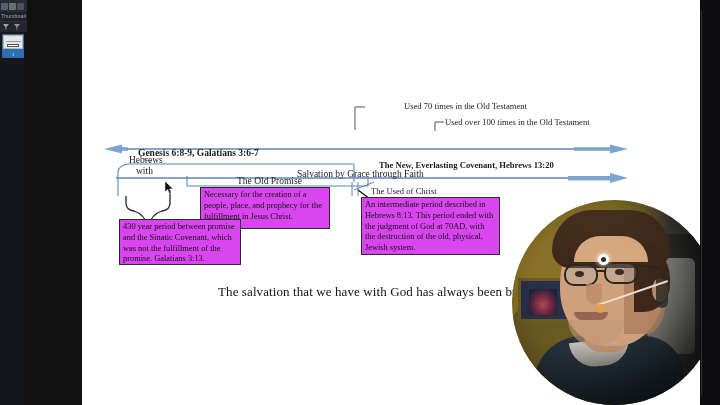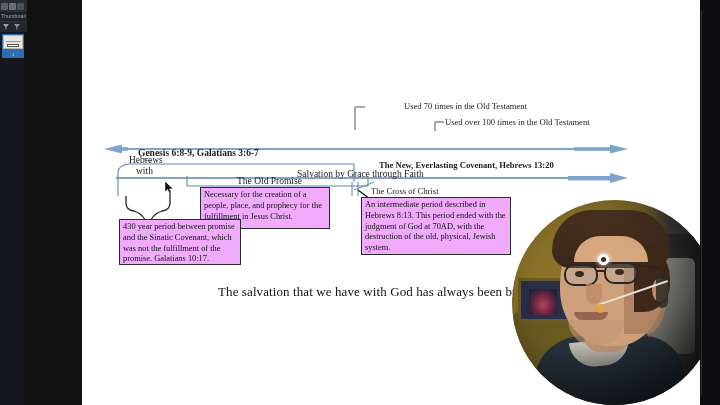--- a/index.html
+++ b/index.html
@@ -40,21 +40,21 @@
   #slide{position:absolute;left:82px;top:0;width:618px;height:405px;background:#ffffff;overflow:hidden;}
   #right-dark{position:absolute;left:700px;top:0;width:20px;height:405px;background:#0d0d0f;}
   #right-line{position:absolute;left:701px;top:10px;width:1px;height:385px;background:#2a3330;}
 
   
   .dtxt{position:absolute;color:#1a1a1a;white-space:nowrap;}
   .f10{font-size:9.5px;}
   .f9{font-size:8.6px;}
 
   
-  .dbox{position:absolute;border:1px solid #2b2b2b;background:#f0abfc;
+  .dbox{position:absolute;border:1px solid #2b2b2b;background:#d946ef;
         font-size:8.4px;line-height:1.28;color:#111;padding:2px 3px;box-sizing:border-box;}
 
   #caption{position:absolute;left:136px;top:284px;width:420px;font-size:13px;color:#121212;
         letter-spacing:.1px;}
 
   
   #cam{position:absolute;left:512px;top:200px;width:205px;height:205px;border-radius:50%;
        overflow:hidden;}
   #cam-bg{position:absolute;inset:0;background:
       radial-gradient(circle at 30% 80%, #6b5a22 0%, #6b5a22 35%, rgba(107,90,34,0) 36%),
@@ -185,27 +185,27 @@
     <div class="dtxt f9" style="left:363px;top:117px;">Used over 100 times in the Old Testament</div>
 
     <div class="dtxt f10" style="left:47px;top:155px;">Hebrews</div>
     <div class="dtxt f10" style="left:54px;top:166px;">with</div>
 
 
     <div class="dtxt f9" style="left:297px;top:160px;font-weight:bold;">The New, Everlasting Covenant, Hebrews 13:20</div>
 
     <div class="dtxt f10" style="left:155px;top:176px;">The Old Promise</div>
 
-    <div class="dtxt f9" style="left:289px;top:186px;">The Cross of Christ</div>
+    <div class="dtxt f9" style="left:289px;top:186px;">The Used of Christ</div>
 
     <div class="dbox" style="left:118px;top:187px;width:130px;height:42px;">Necessary for the creation of a people, place, and prophecy for the fulfillment in Jesus Christ.</div>
 
-    <div class="dbox" style="left:37px;top:219px;width:122px;height:46px;">430 year period between promise and the Sinatic Covenant, which was not the fulfillment of the promise. Galatians 10:17.</div>
-
-    <div class="dbox" style="left:279px;top:197px;width:150px;height:58px;">An intermediate period described in Hebrews 8:13. This period ended with the judgment of God at 70AD, with the destruction of the old, physical, Jewish system.</div>
+    <div class="dbox" style="left:37px;top:219px;width:122px;height:46px;">430 year period between promise and the Sinatic Covenant, which was not the fulfillment of the promise. Galatians 3:13.</div>
+
+    <div class="dbox" style="left:279px;top:197px;width:139px;height:58px;">An intermediate period described in Hebrews 8:13. This period ended with the judgment of God at 70AD, with the destruction of the old, physical, Jewish system.</div>
 
     <div id="caption">The salvation that we have with God has always been by</div>
 
     <svg id="cursor" viewBox="0 0 9 13">
       <polygon points="0,0 0,11 2.6,8.6 4.3,12.4 6.1,11.6 4.5,8 8,8" fill="#111" stroke="#fff" stroke-width="0.5"></polygon>
     </svg>
   </div>
 
   <div id="cam">
     <div id="cam-bg" class="cam-el"></div>

